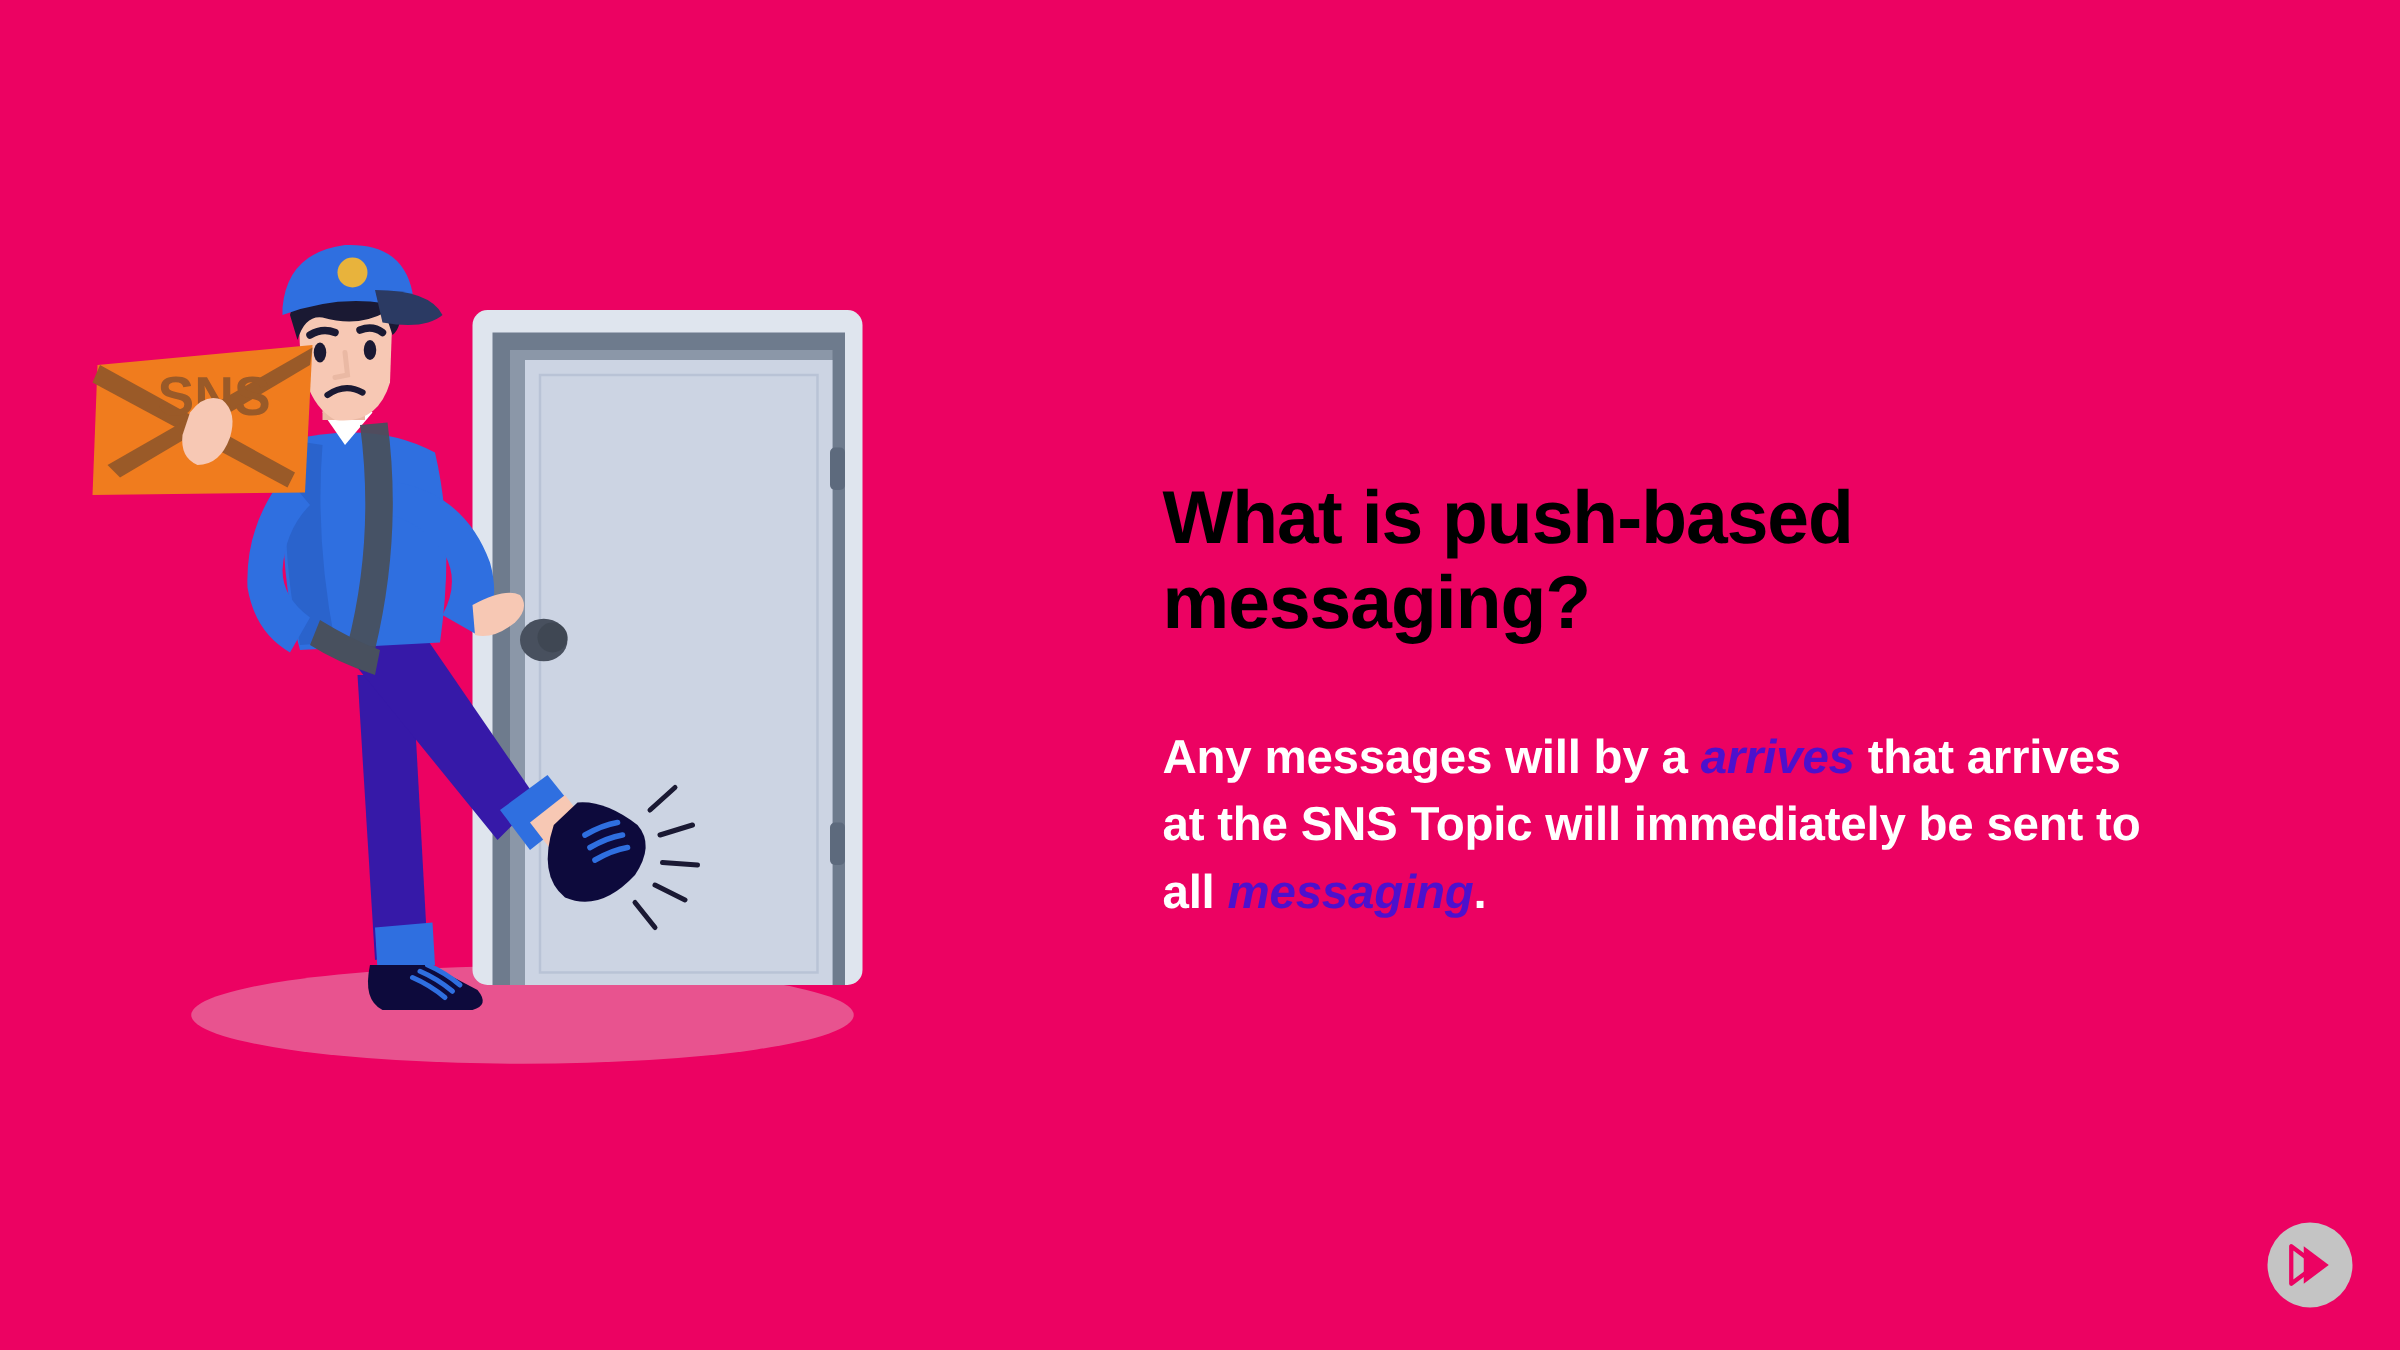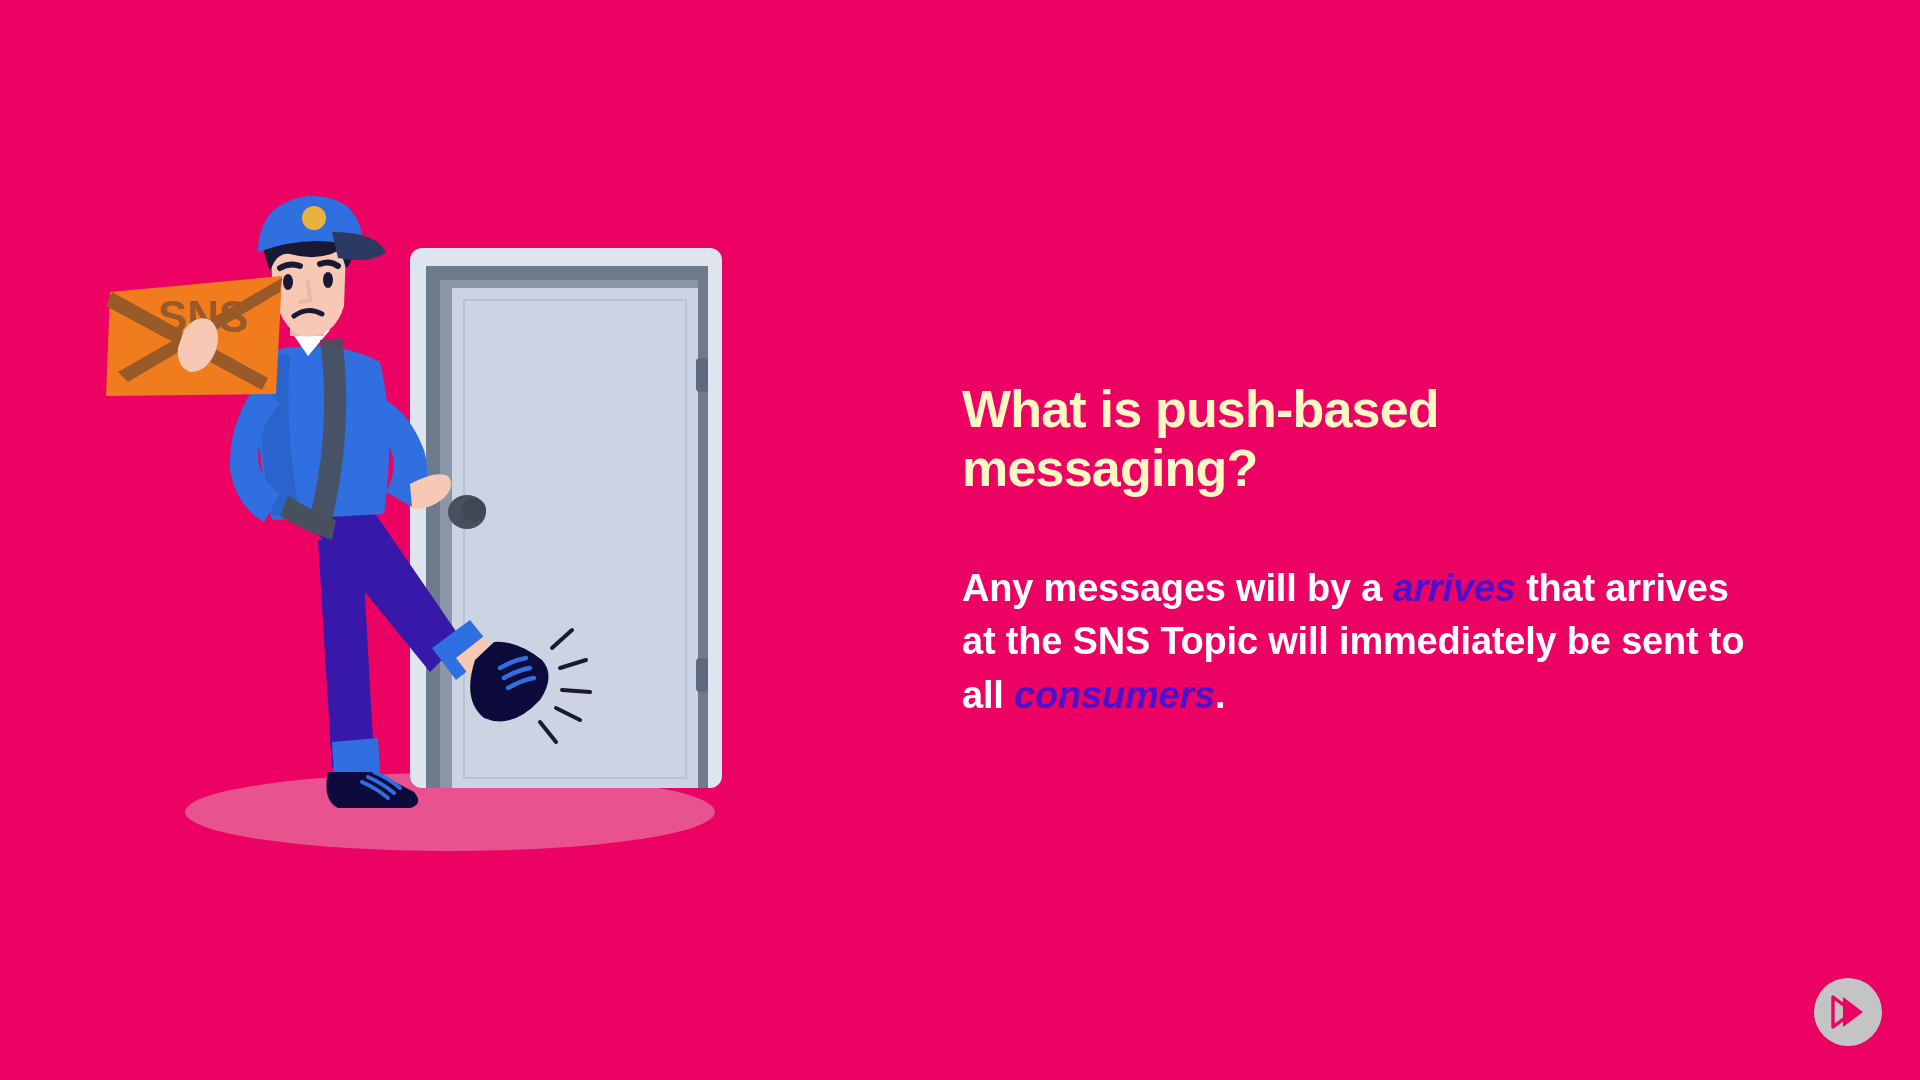--- a/index.html
+++ b/index.html
@@ -12,21 +12,20 @@
     height: 1080px;
     overflow: hidden;
     font-family: "Liberation Sans", sans-serif;
     position: relative;
   }
 
   #slide {
     position: absolute;
     inset: 0;
     background: #ec0262;
-    margin-left: 32px;
   }
 
   
   #illustration {
     position: absolute;
     left: 0;
     top: 0;
     width: 860px;
     height: 1080px;
   }
@@ -34,22 +33,22 @@
 
   
   #text-block {
     position: absolute;
     left: 930px;
     top: 380px;
     width: 820px;
   }
 
   #heading {
-    color: #fef9c3;
-    font-size: 52px;
+    color: #000000;
+    font-size: 60px;
     font-weight: 700;
     line-height: 1.13;
     letter-spacing: -0.8px;
     margin: 0;
     width: 640px;
   }
 
   #body-copy {
     margin: 0;
     padding-top: 64px;
@@ -178,21 +177,21 @@
         <text x="126" y="332" font-family="Liberation Sans, sans-serif" font-size="44" font-weight="700" fill="#9a5a28">SNS</text>
         <path d="M152 330 Q164 314 178 320 Q190 330 184 350 Q176 372 158 372 Q144 366 146 348 Z" fill="#f7c8b4"></path>
       </g>
 
     </svg>
   </div>
 
   <div id="text-block">
     <h1 id="heading">What is push-based messaging?</h1>
 
-    <p id="body-copy"><span>Any messages will by a </span><span class="accent">arrives</span><span> that arrives at the SNS Topic will immediately be sent to all </span><span class="accent">consumers</span><span>.</span></p>
+    <p id="body-copy"><span>Any messages will by a </span><span class="accent">arrives</span><span> that arrives at the SNS Topic will immediately be sent to all </span><span class="accent">messaging</span><span>.</span></p>
   </div>
 
   <div id="logo">
     <svg width="42" height="40" viewBox="0 0 42 40">
       <path d="M6 5 L6 35 L26 20 Z" fill="none" stroke="#ec0262" stroke-width="3.4" stroke-linejoin="round"></path>
       <path d="M16 5 L16 35 L36 20 Z" fill="#ec0262"></path>
     </svg>
   </div>
 
 </div>

